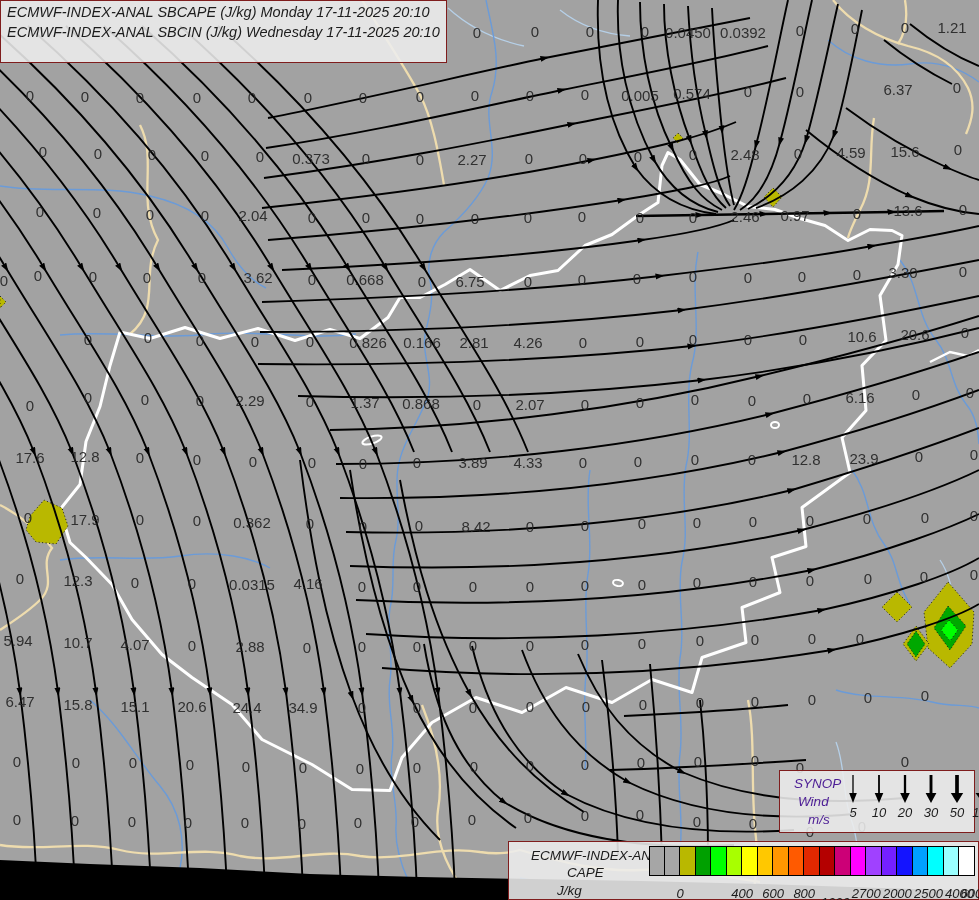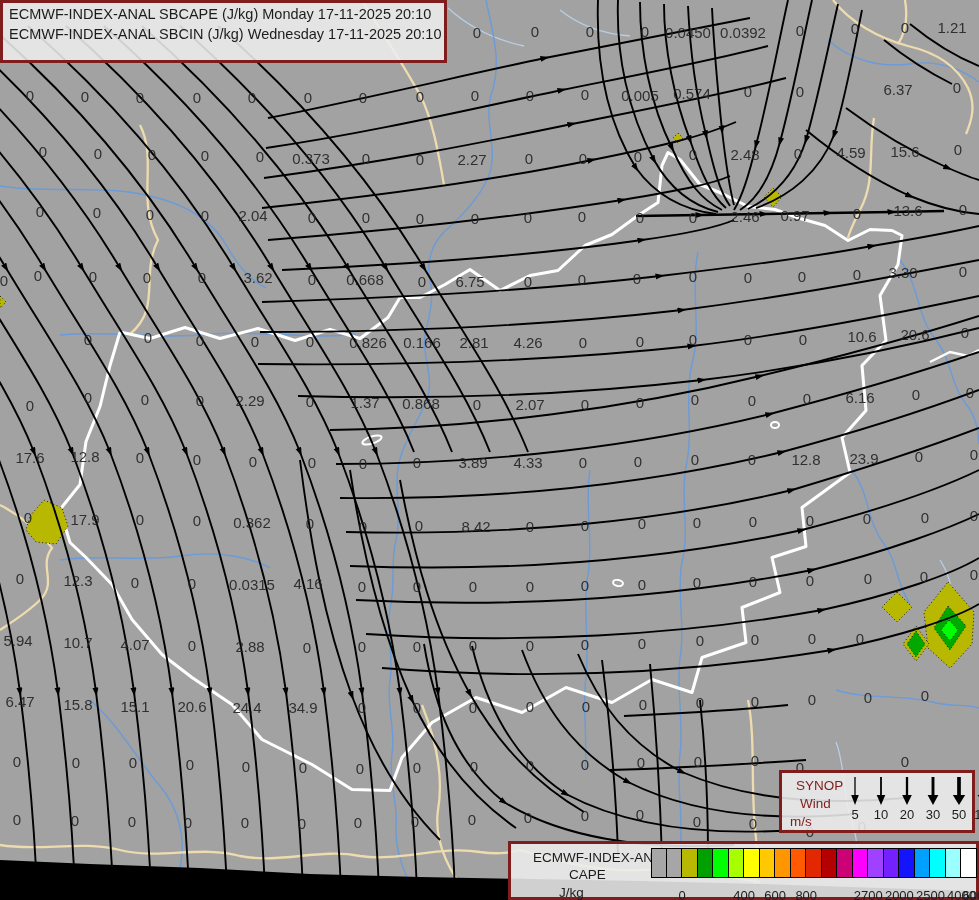--- a/index.html
+++ b/index.html
@@ -1,27 +1,27 @@
 <!DOCTYPE html>
 <html><head>
 <meta charset="utf-8">
 <style>
   html,body{margin:0;padding:0;background:#888;}
   #stage{position:relative;width:979px;height:900px;overflow:hidden;
          font-family:"Liberation Sans",sans-serif;background:#a2a2a2;}
   #map-svg{position:absolute;left:0;top:0;}
-  .panel{position:absolute;border:3px solid #7f1d1d;background:rgba(237,237,237,0.88);
-         color:#111;box-sizing:border-box;}
+  .panel{position:absolute;border:1px solid #7f1d1d;background:rgba(237,237,237,0.88);
+         color:#111;box-sizing:border-box;font-style:italic;}
   #title-box{left:0;top:0;width:447px;height:63px;padding:2px 6px;}
   #title-box div{font-size:14.5px;line-height:19.5px;white-space:nowrap;color:#1c1c1c;}
   #wind-legend{left:779px;top:770px;width:196px;height:63px;}
-  .wl-word{position:absolute;font-size:13.5px;color:#7f1d1d;}
+  .wl-word{position:absolute;font-size:13.5px;color:#4c1d95;}
   #wl-title{left:14px;top:5px;}
   #wl-sub{left:18px;top:23px;}
-  #wl-unit{left:8px;top:41px;}
+  #wl-unit{left:28px;top:41px;}
   .wl-col{position:absolute;top:3px;width:26px;text-align:center;}
   .wl-col svg{display:block;margin:0 auto;}
   .wl-num{font-size:13px;color:#1c1c1c;margin-top:1px;text-align:center;}
   #cape-legend{left:508px;top:841px;width:471px;height:59px;}
   .cl-word{position:absolute;font-size:13.5px;color:#1c1c1c;white-space:nowrap;}
   #cl-title{left:22px;top:6px;}
   #cl-sub{left:58px;top:23px;}
   #cl-unit{left:48px;top:41px;}
   #cl-bar{position:absolute;left:140px;top:4px;height:30px;display:flex;}
   .cl-cell{height:30px;border:1px solid #000;border-left:none;box-sizing:border-box;}

